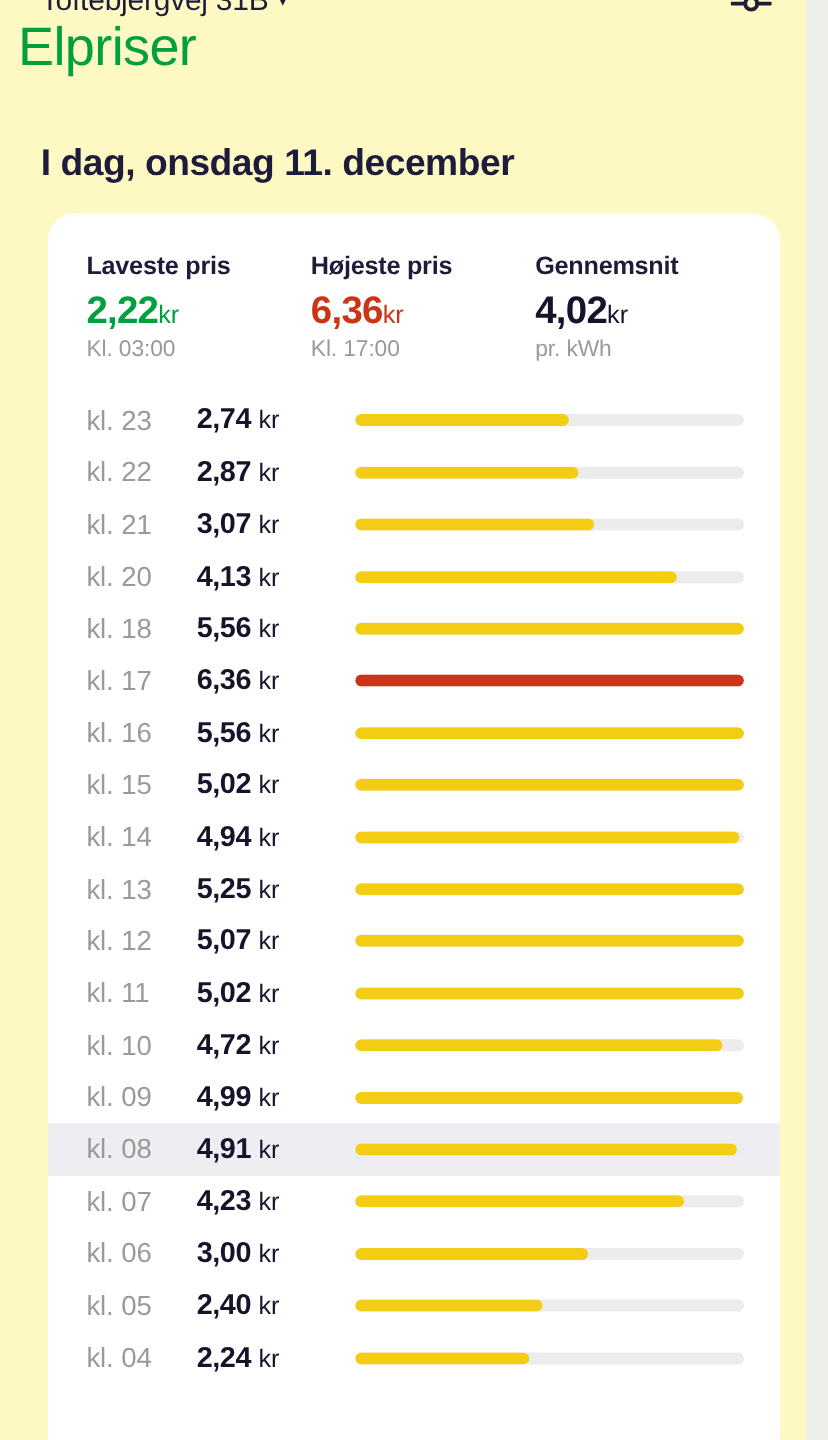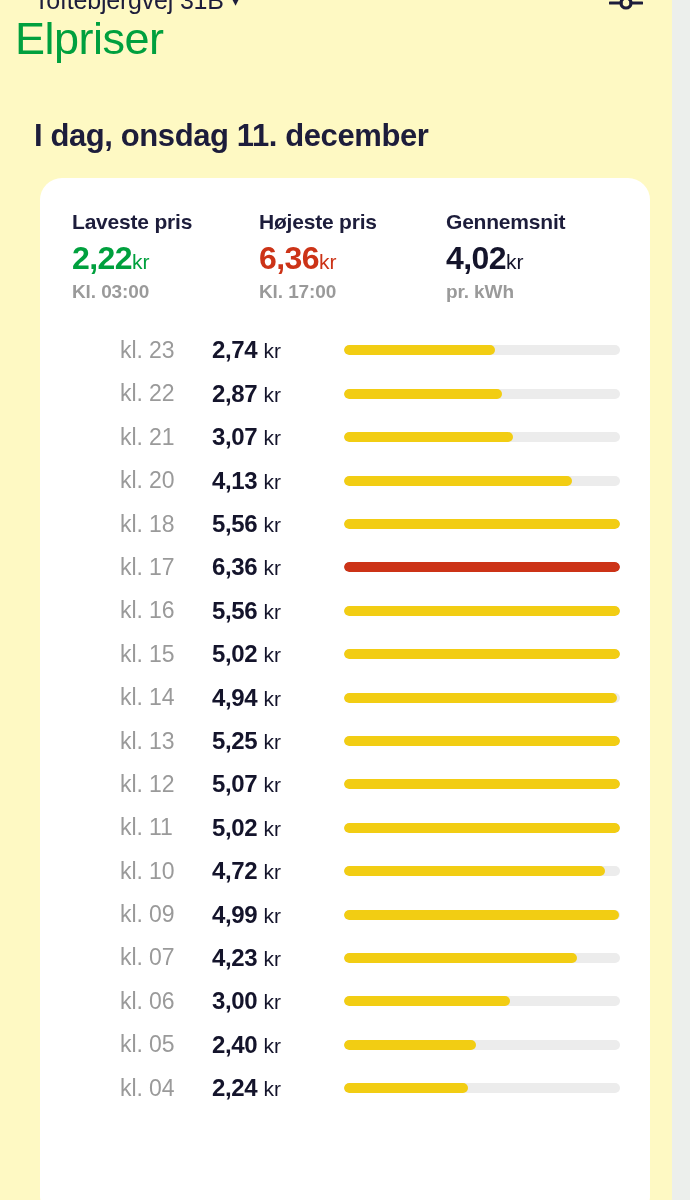--- a/index.html
+++ b/index.html
@@ -55,29 +55,29 @@
   .stat-label {
     font-size: 21px; font-weight: 700; color: #1d1d3b;
     letter-spacing: -0.2px; margin-bottom: 6px;
   }
   .stat-value {
     font-size: 32px; font-weight: 700; letter-spacing: -0.6px;
     line-height: 1.15; white-space: nowrap;
   }
   .stat-value .unit { font-size: 21px; font-weight: 400; letter-spacing: 0; }
   .stat-sub {
-    font-size: 19px; color: #9a9a9a; font-weight: 700;
+    font-size: 19px; color: #9a9a9a; font-weight: 400;
     margin-top: 4px; letter-spacing: -0.1px;
   }
   .v-low  { color: #00a03e; }
   .v-high { color: #cc3317; }
   .v-avg  { color: #14142b; }
 
   
-  .rows { margin-top: 26px; margin-left: 48px; }
+  .rows { margin-top: 26px; }
   .row {
     display: flex; align-items: center;
     height: 43.4px; padding-left: 32px;
   }
   .row.is-current { background: #eeeef2; }
   .row-hour {
     width: 92px; flex: 0 0 92px;
     font-size: 23px; color: #9a9a9a; font-weight: 400;
     letter-spacing: -0.1px;
   }
@@ -233,20 +233,27 @@
             <div class="bar-fill" style="width: 94.4%;"></div>
           </div>
         </div>
         <div class="row">
           <div class="row-hour">kl. 09</div>
           <div class="row-price"><span>4,99</span> <span class="unit">kr</span></div>
           <div class="bar-track">
             <div class="bar-fill" style="width: 99.8%;"></div>
           </div>
         </div>
+        <div class="row is-current">
+          <div class="row-hour">kl. 08</div>
+          <div class="row-price"><span>4,91</span> <span class="unit">kr</span></div>
+          <div class="bar-track">
+            <div class="bar-fill" style="width: 98.2%;"></div>
+          </div>
+        </div>
         <div class="row">
           <div class="row-hour">kl. 07</div>
           <div class="row-price"><span>4,23</span> <span class="unit">kr</span></div>
           <div class="bar-track">
             <div class="bar-fill" style="width: 84.6%;"></div>
           </div>
         </div>
         <div class="row">
           <div class="row-hour">kl. 06</div>
           <div class="row-price"><span>3,00</span> <span class="unit">kr</span></div>

